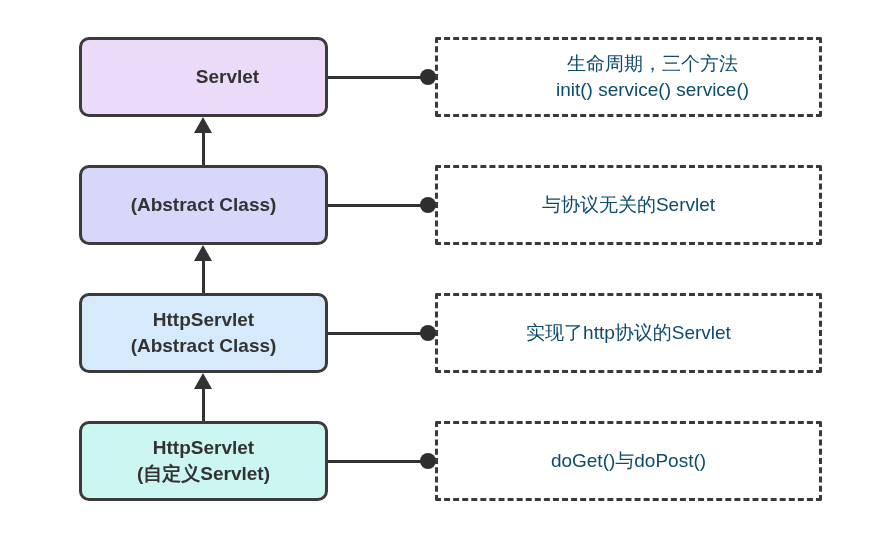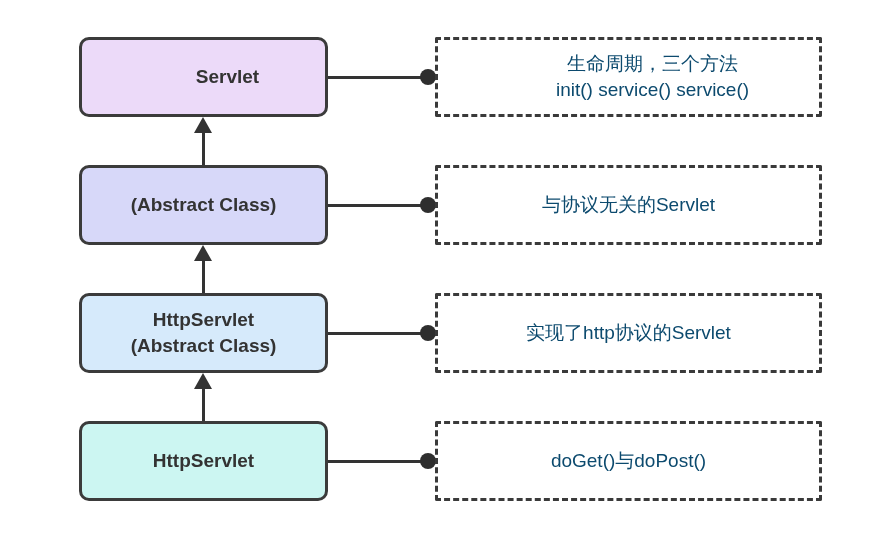--- a/index.html
+++ b/index.html
@@ -144,20 +144,21 @@
   </div>
 
   <div class="up-arrow arrow3">
     <div class="head"></div>
     <div class="stem"></div>
   </div>
 
   <div class="row4">
     <div class="class-box" style="background-color: rgb(204, 246, 242);">
       <span>HttpServlet</span>
+      <span>(自定义Servlet)</span>
     </div>
     <div class="connector-line"></div>
     <div class="connector-dot"></div>
     <div class="desc-box">
       <span>doGet()与doPost()</span>
     </div>
   </div>
 
 </div>
 

